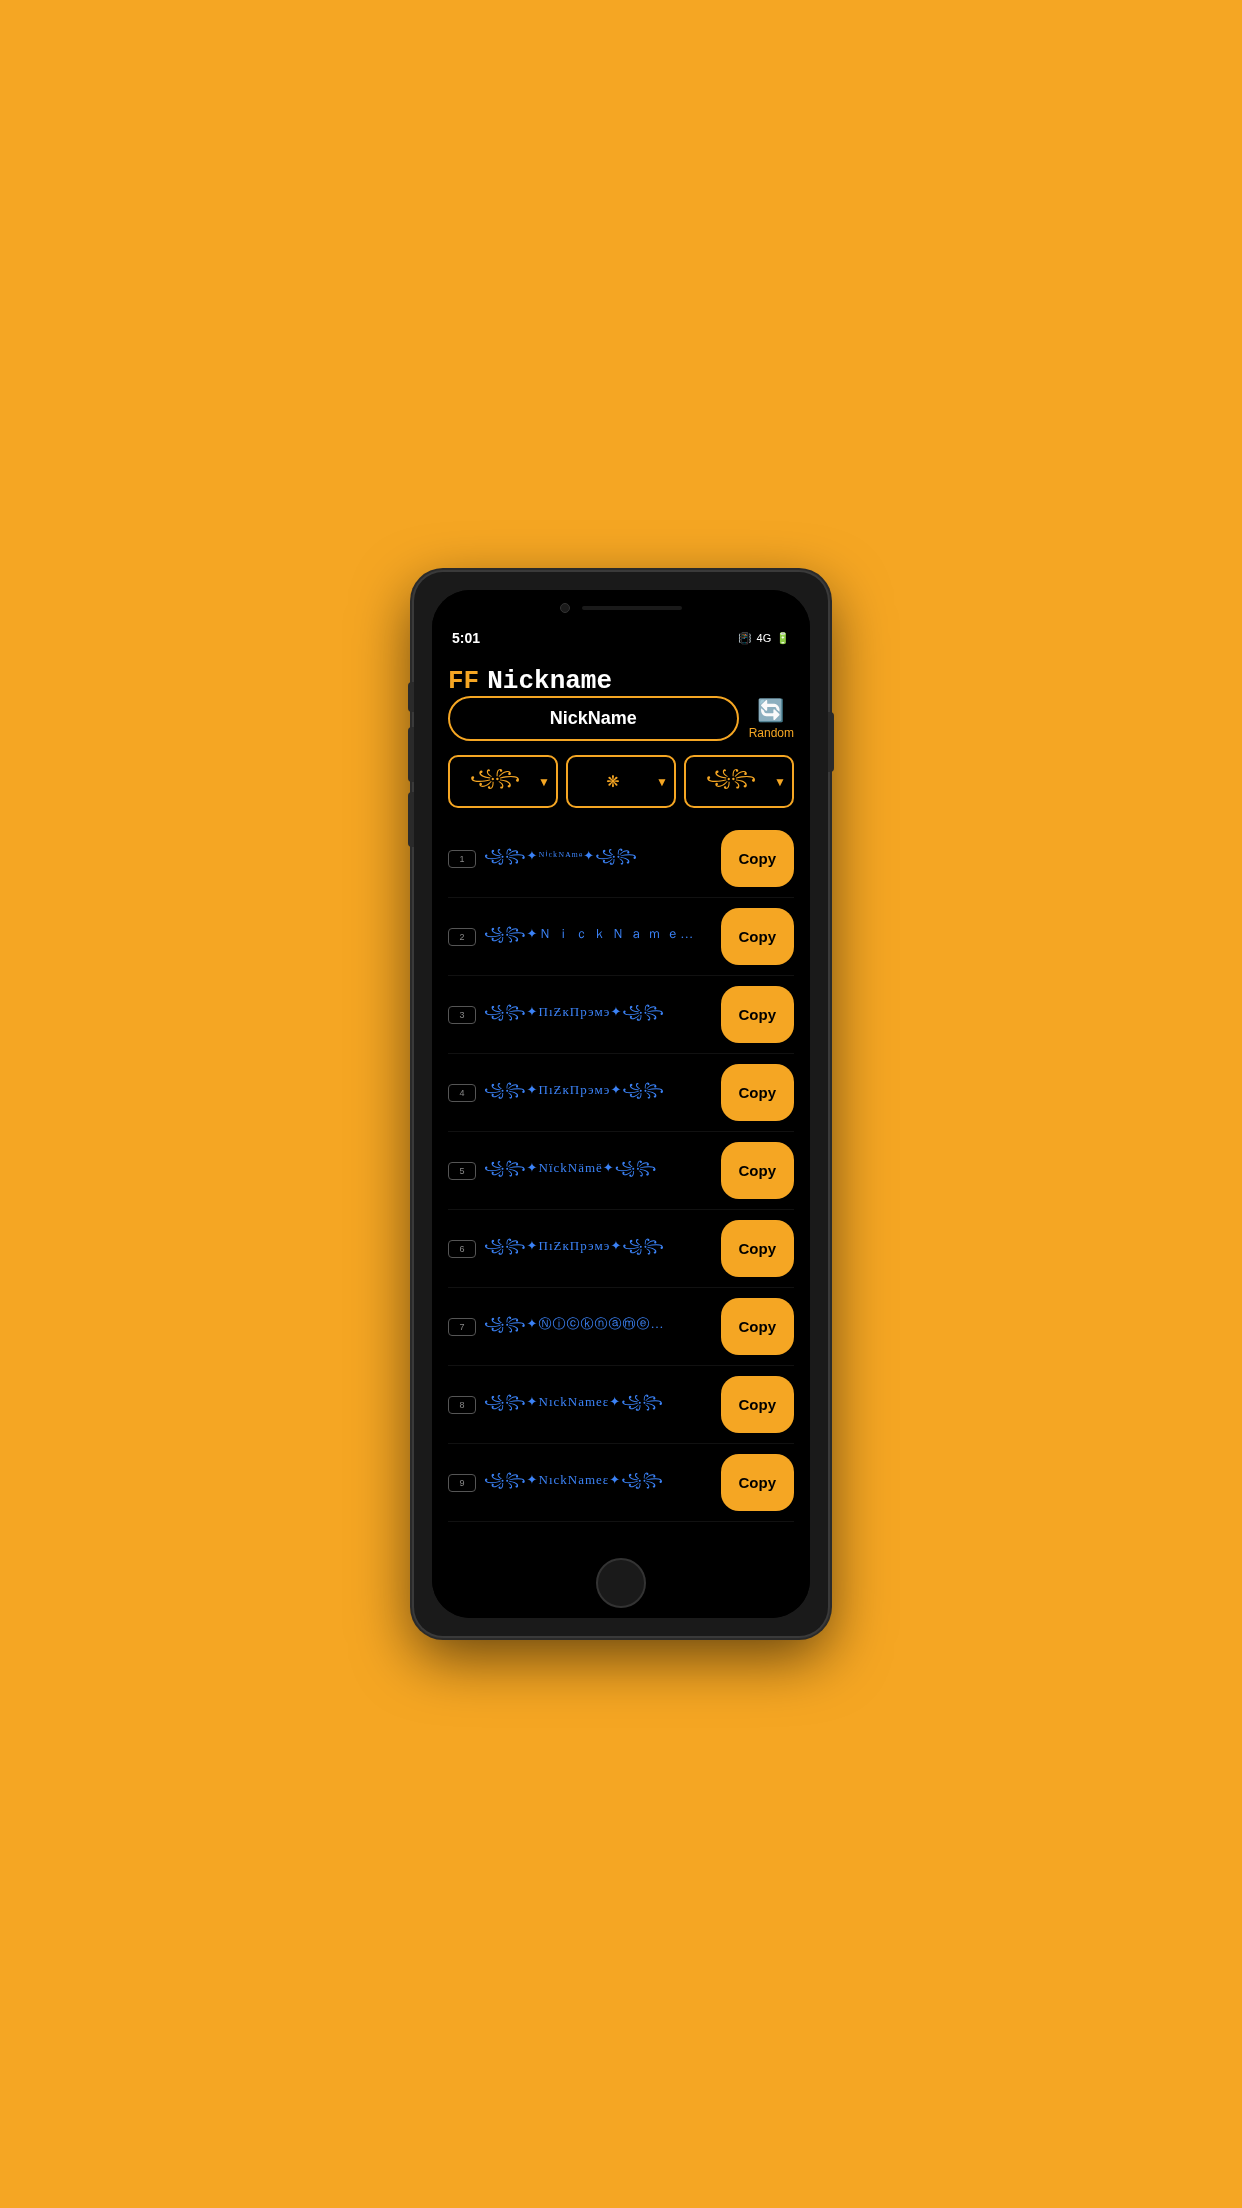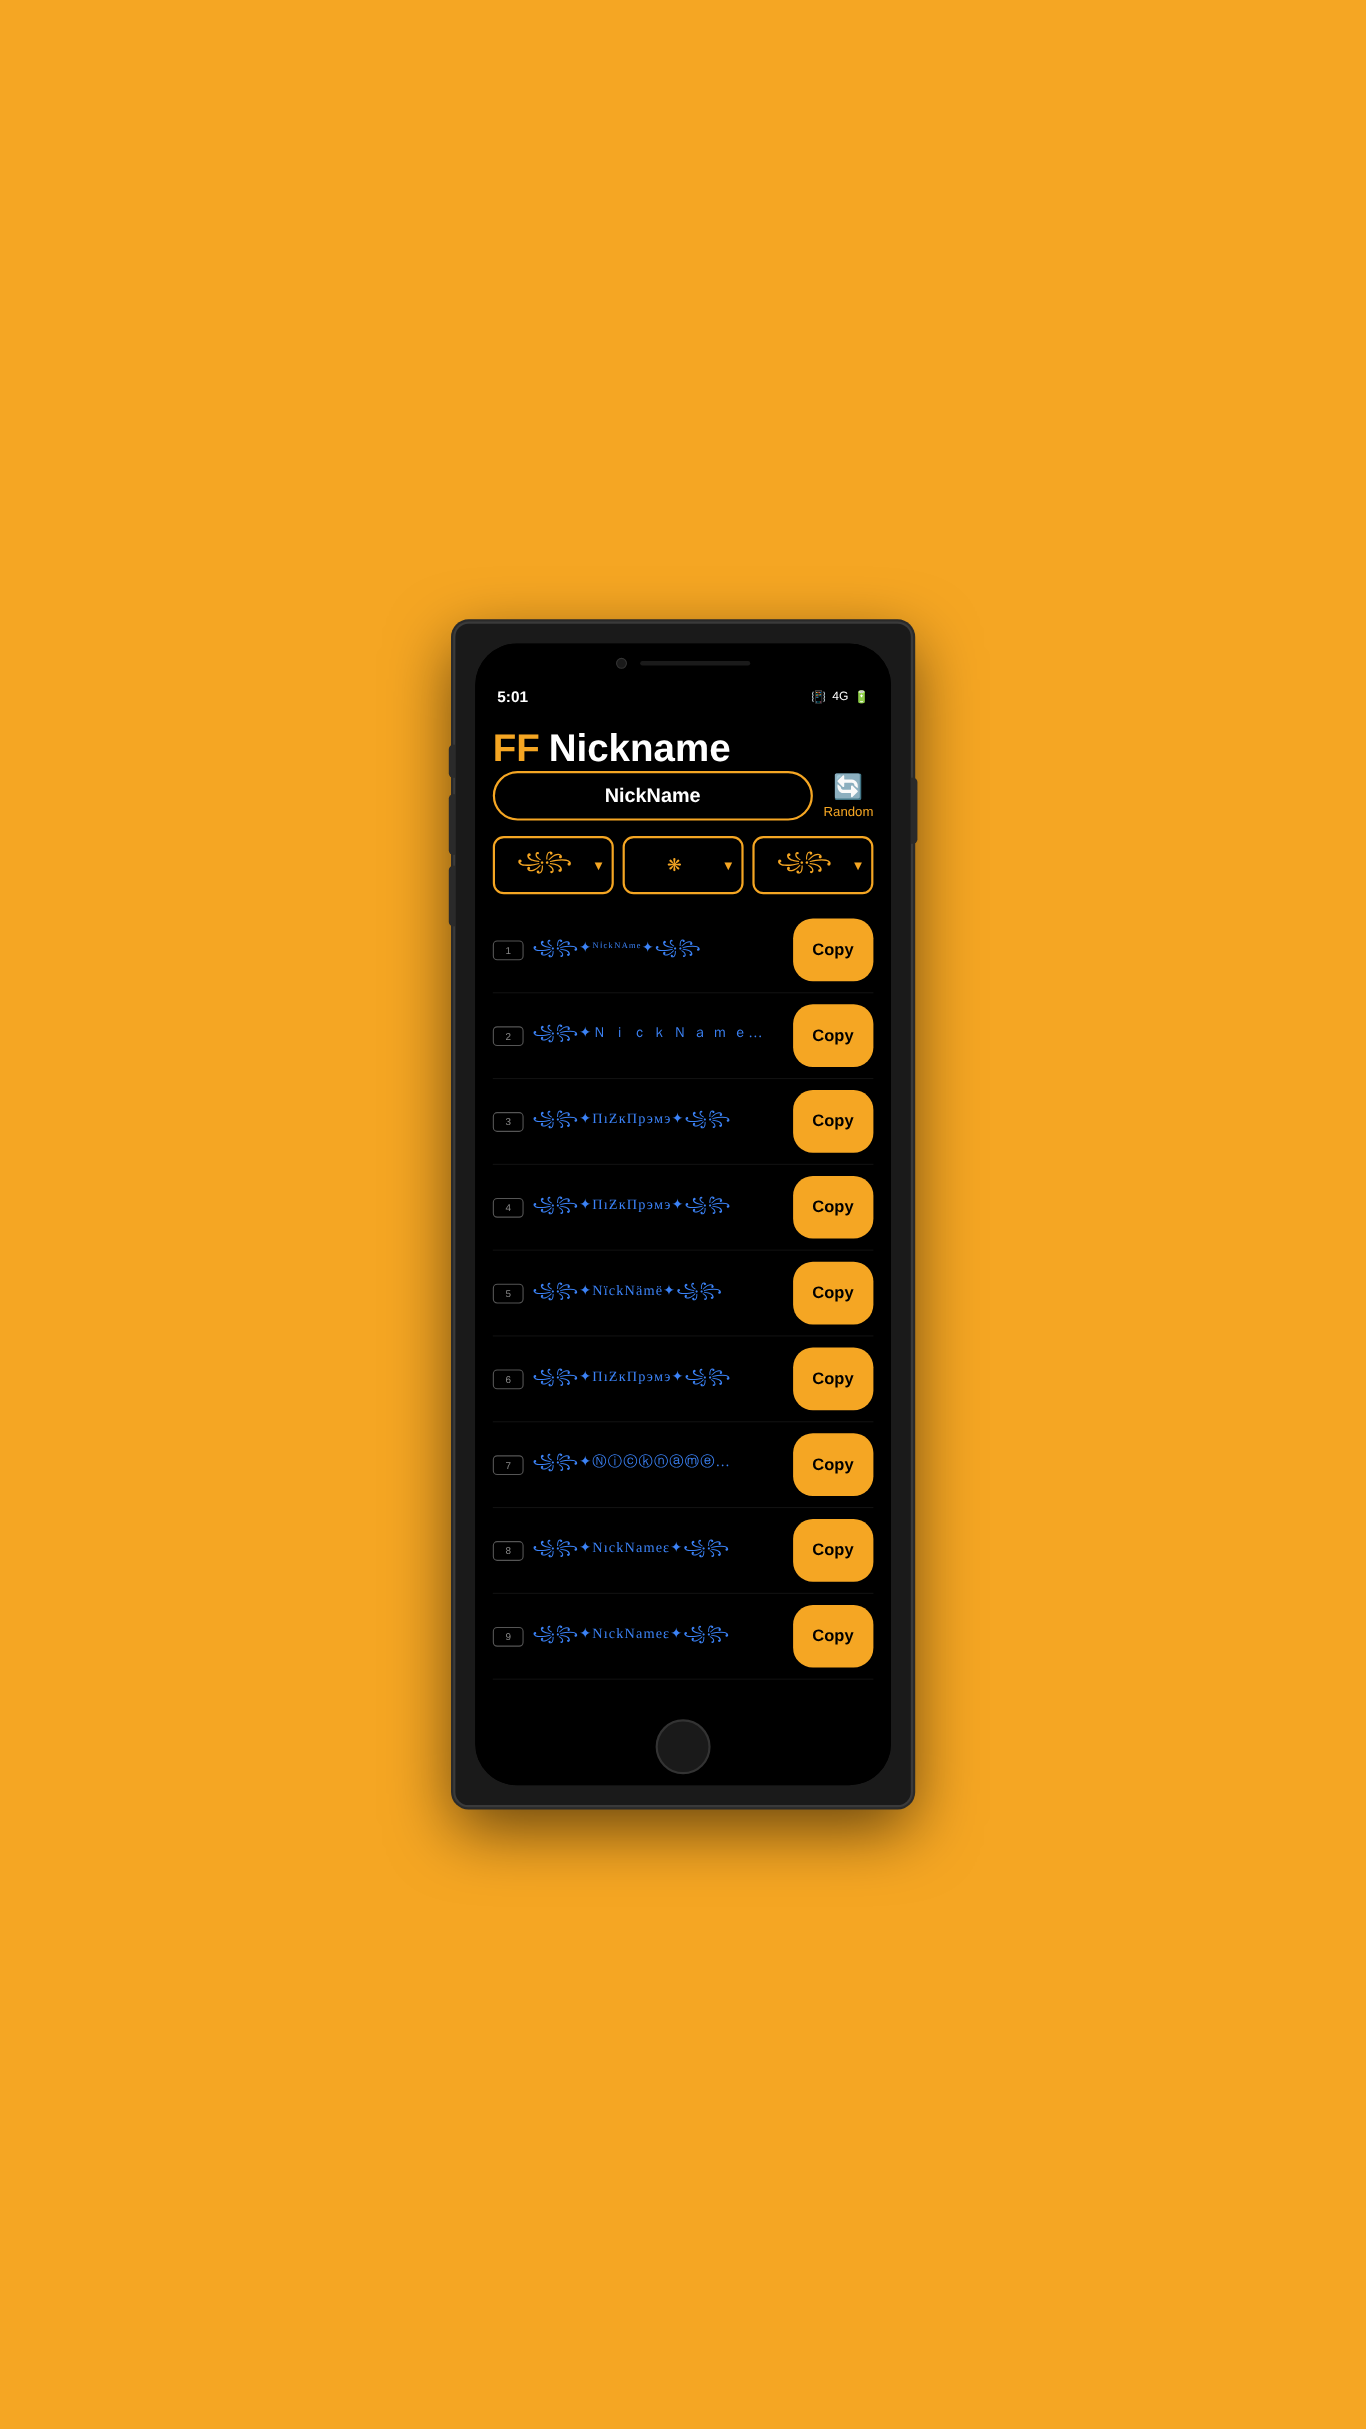--- a/index.html
+++ b/index.html
@@ -10,21 +10,21 @@
       display: flex;
       justify-content: center;
       align-items: center;
       min-height: 100vh;
       font-family: -apple-system, BlinkMacSystemFont, 'Helvetica Neue', sans-serif;
     }
 
     .phone-outer {
       width: 414px;
       background: #1a1a1a;
-      border-radius: 12px;
+      border-radius: 29px;
       padding: 18px;
       box-shadow: 0 0 0 2px #3a3a3a, 0 0 0 4px #2a2a2a, 0 20px 60px rgba(0,0,0,0.6);
       position: relative;
     }
 
     .phone-screen {
       background: #000;
       border-radius: 38px;
       overflow: hidden;
       min-height: 720px;
@@ -79,25 +79,26 @@
       font-size: 11px;
     }
 
     .app-content {
       background: #000;
       padding: 14px 16px 20px;
       min-height: 660px;
     }
 
     .app-title {
-      font-size: 35px;
+      font-size: 26px;
       font-weight: 700;
       display: flex;
       align-items: center;
       gap: 8px;
+      font-family: Liberation Mono, monospace;
     }
 
     .title-ff {
       color: #F5A623;
     }
 
     .title-nickname {
       color: #fff;
     }
 

